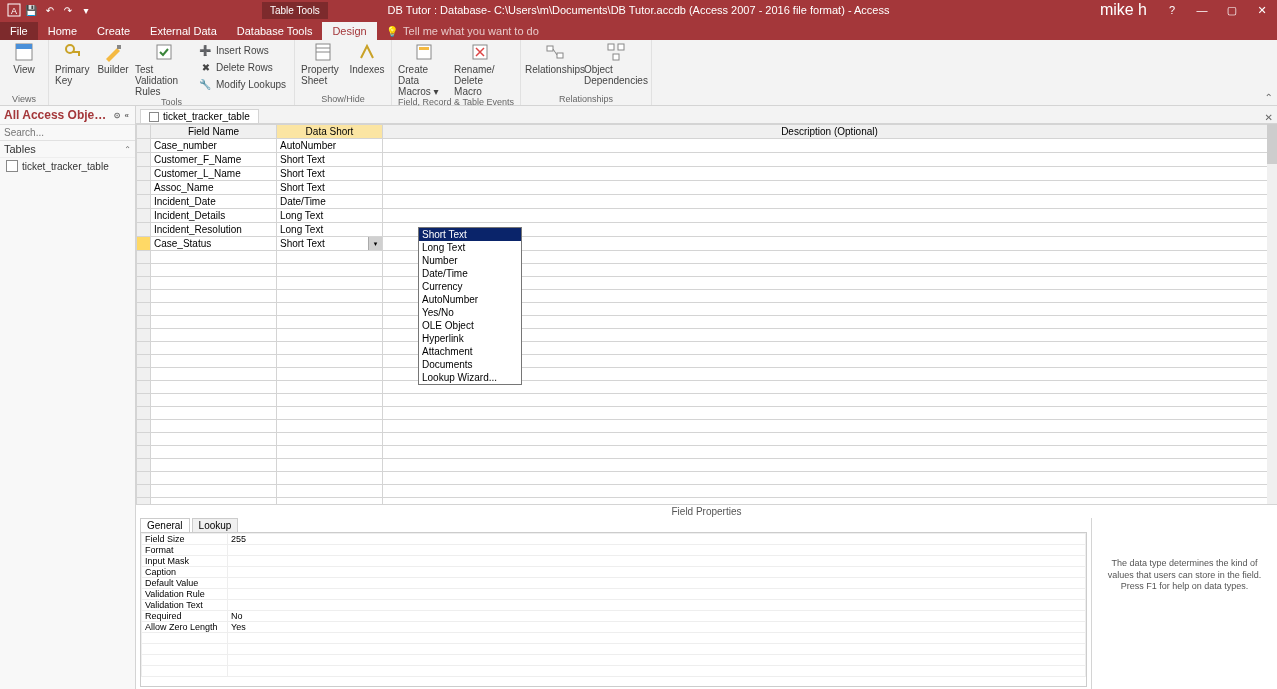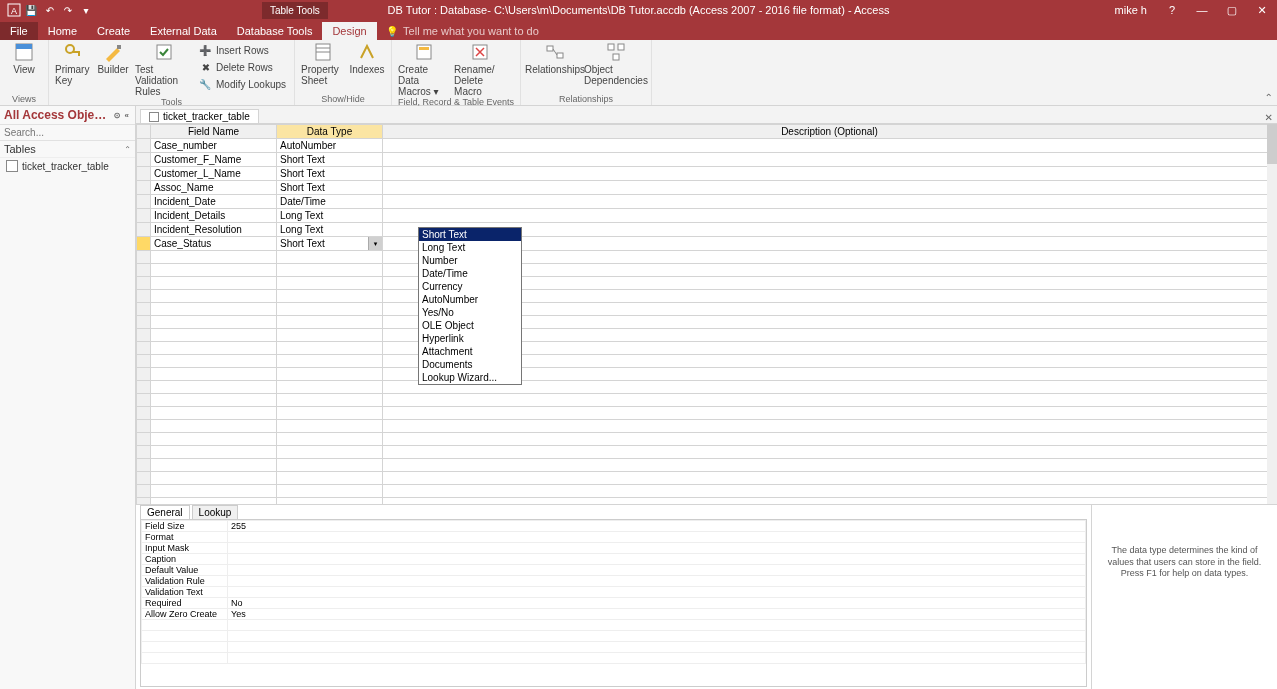--- a/index.html
+++ b/index.html
@@ -5,21 +5,21 @@
 * { margin: 0; padding: 0; box-sizing: border-box; font-family: "Segoe UI", Tahoma, sans-serif; }
 html, body { width: 1277px; height: 689px; overflow: hidden; background: #fff; }
 
 
 .titlebar { height: 20px; background: #a4373a; color: #fff; display: flex; align-items: center; font-size: 11px; position: relative; }
 .titlebar .qat { display: flex; align-items: center; gap: 2px; padding-left: 6px; }
 .titlebar .qat .icon { width: 16px; height: 16px; display: flex; align-items: center; justify-content: center; color: #fff; font-size: 10px; }
 .titlebar .tabletools { position: absolute; left: 262px; background: #7d2a2c; padding: 3px 8px; font-size: 10px; }
 .titlebar .title { position: absolute; left: 50%; transform: translateX(-50%); font-size: 11px; }
 .titlebar .right { position: absolute; right: 0; display: flex; align-items: center; gap: 0; }
-.titlebar .right .user { padding: 0 10px; font-size: 11px; }
+.titlebar .right .user { padding: 0 10px; font-size: 16px; }
 .titlebar .right .winbtn { width: 30px; height: 20px; display: flex; align-items: center; justify-content: center; color: #fff; font-size: 11px; }
 
 
 .ribbontabs { height: 20px; background: #a4373a; display: flex; align-items: flex-end; font-size: 11px; }
 .ribbontabs .tab { padding: 3px 10px; color: #fff; cursor: pointer; }
 .ribbontabs .tab.active { background: #f3f3f3; color: #a4373a; }
 .ribbontabs .tellme { padding: 3px 10px; color: #e8c9c9; display: flex; align-items: center; gap: 4px; }
 .ribbontabs .tellme .bulb { font-size: 10px; }
 
 
@@ -313,21 +313,21 @@
         <colgroup>
             <col style="width:14px">
             <col class="field">
             <col class="type">
             <col>
           </colgroup>
         <thead>
           <tr>
             <th class="rowsel"></th>
             <th>Field Name</th>
-            <th class="active">Data Type</th>
+            <th class="active">Data Short</th>
             <th>Description (Optional)</th>
           </tr>
         </thead>
         <tbody id="gridbody">
             <tr>
               <td class="rowsel"></td>
               <td>Case_number</td>
               <td class="typecell">AutoNumber</td>
               <td></td>
             </tr>
@@ -509,20 +509,21 @@
           <div class="opt">Attachment</div>
           <div class="opt">Documents</div>
           <div class="opt">Lookup Wizard...</div>
         </div>
       <div class="vscroll">
           <div class="thumb" style="height:40px;margin-top:0"></div>
         </div>
     </div>
 
     <div class="fieldprops">
+      <div class="title">Field Properties</div>
       <div class="body">
         <div class="left">
           <div class="proptabs">
             <div class="proptab active">General</div>
             <div class="proptab">Lookup</div>
           </div>
           <div class="proptable">
             <table>
                 <tbody id="propbody">
                   <tr>
@@ -551,21 +552,21 @@
                   </tr>
                   <tr>
                     <td>Validation Text</td>
                     <td></td>
                   </tr>
                   <tr>
                     <td>Required</td>
                     <td>No</td>
                   </tr>
                   <tr>
-                    <td>Allow Zero Create</td>
+                    <td>Allow Zero Length</td>
                     <td>Yes</td>
                   </tr>
                   <tr>
                     <td></td>
                     <td></td>
                   </tr>
                   <tr>
                     <td></td>
                     <td></td>
                   </tr>

